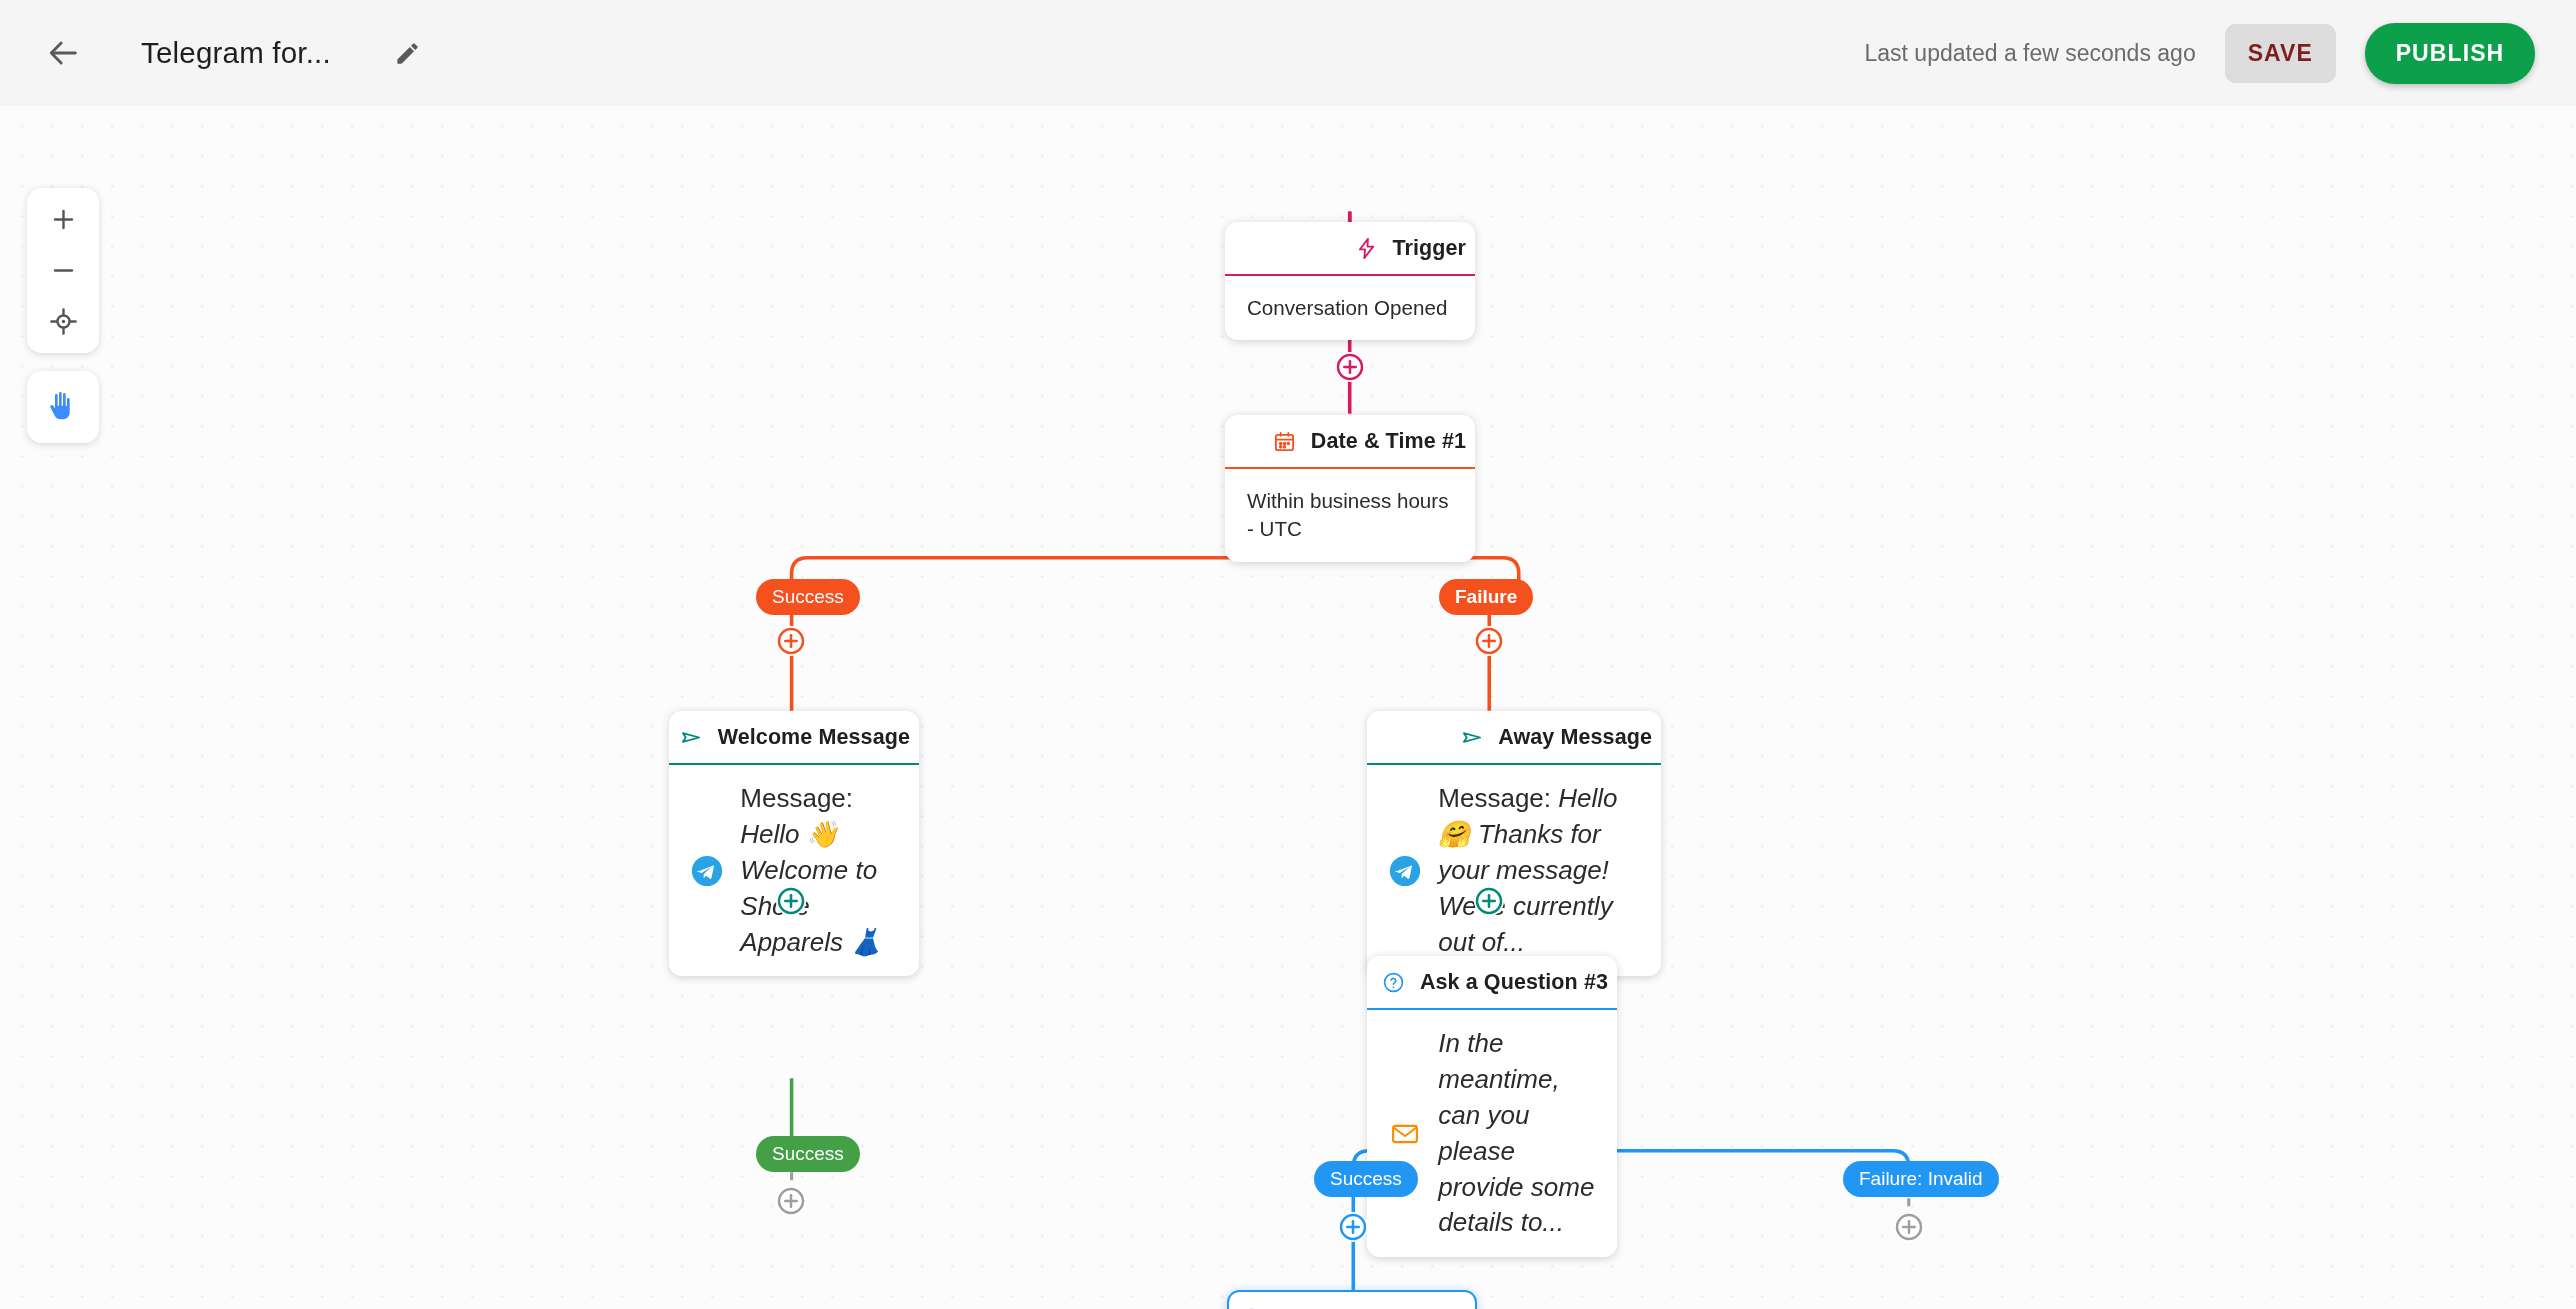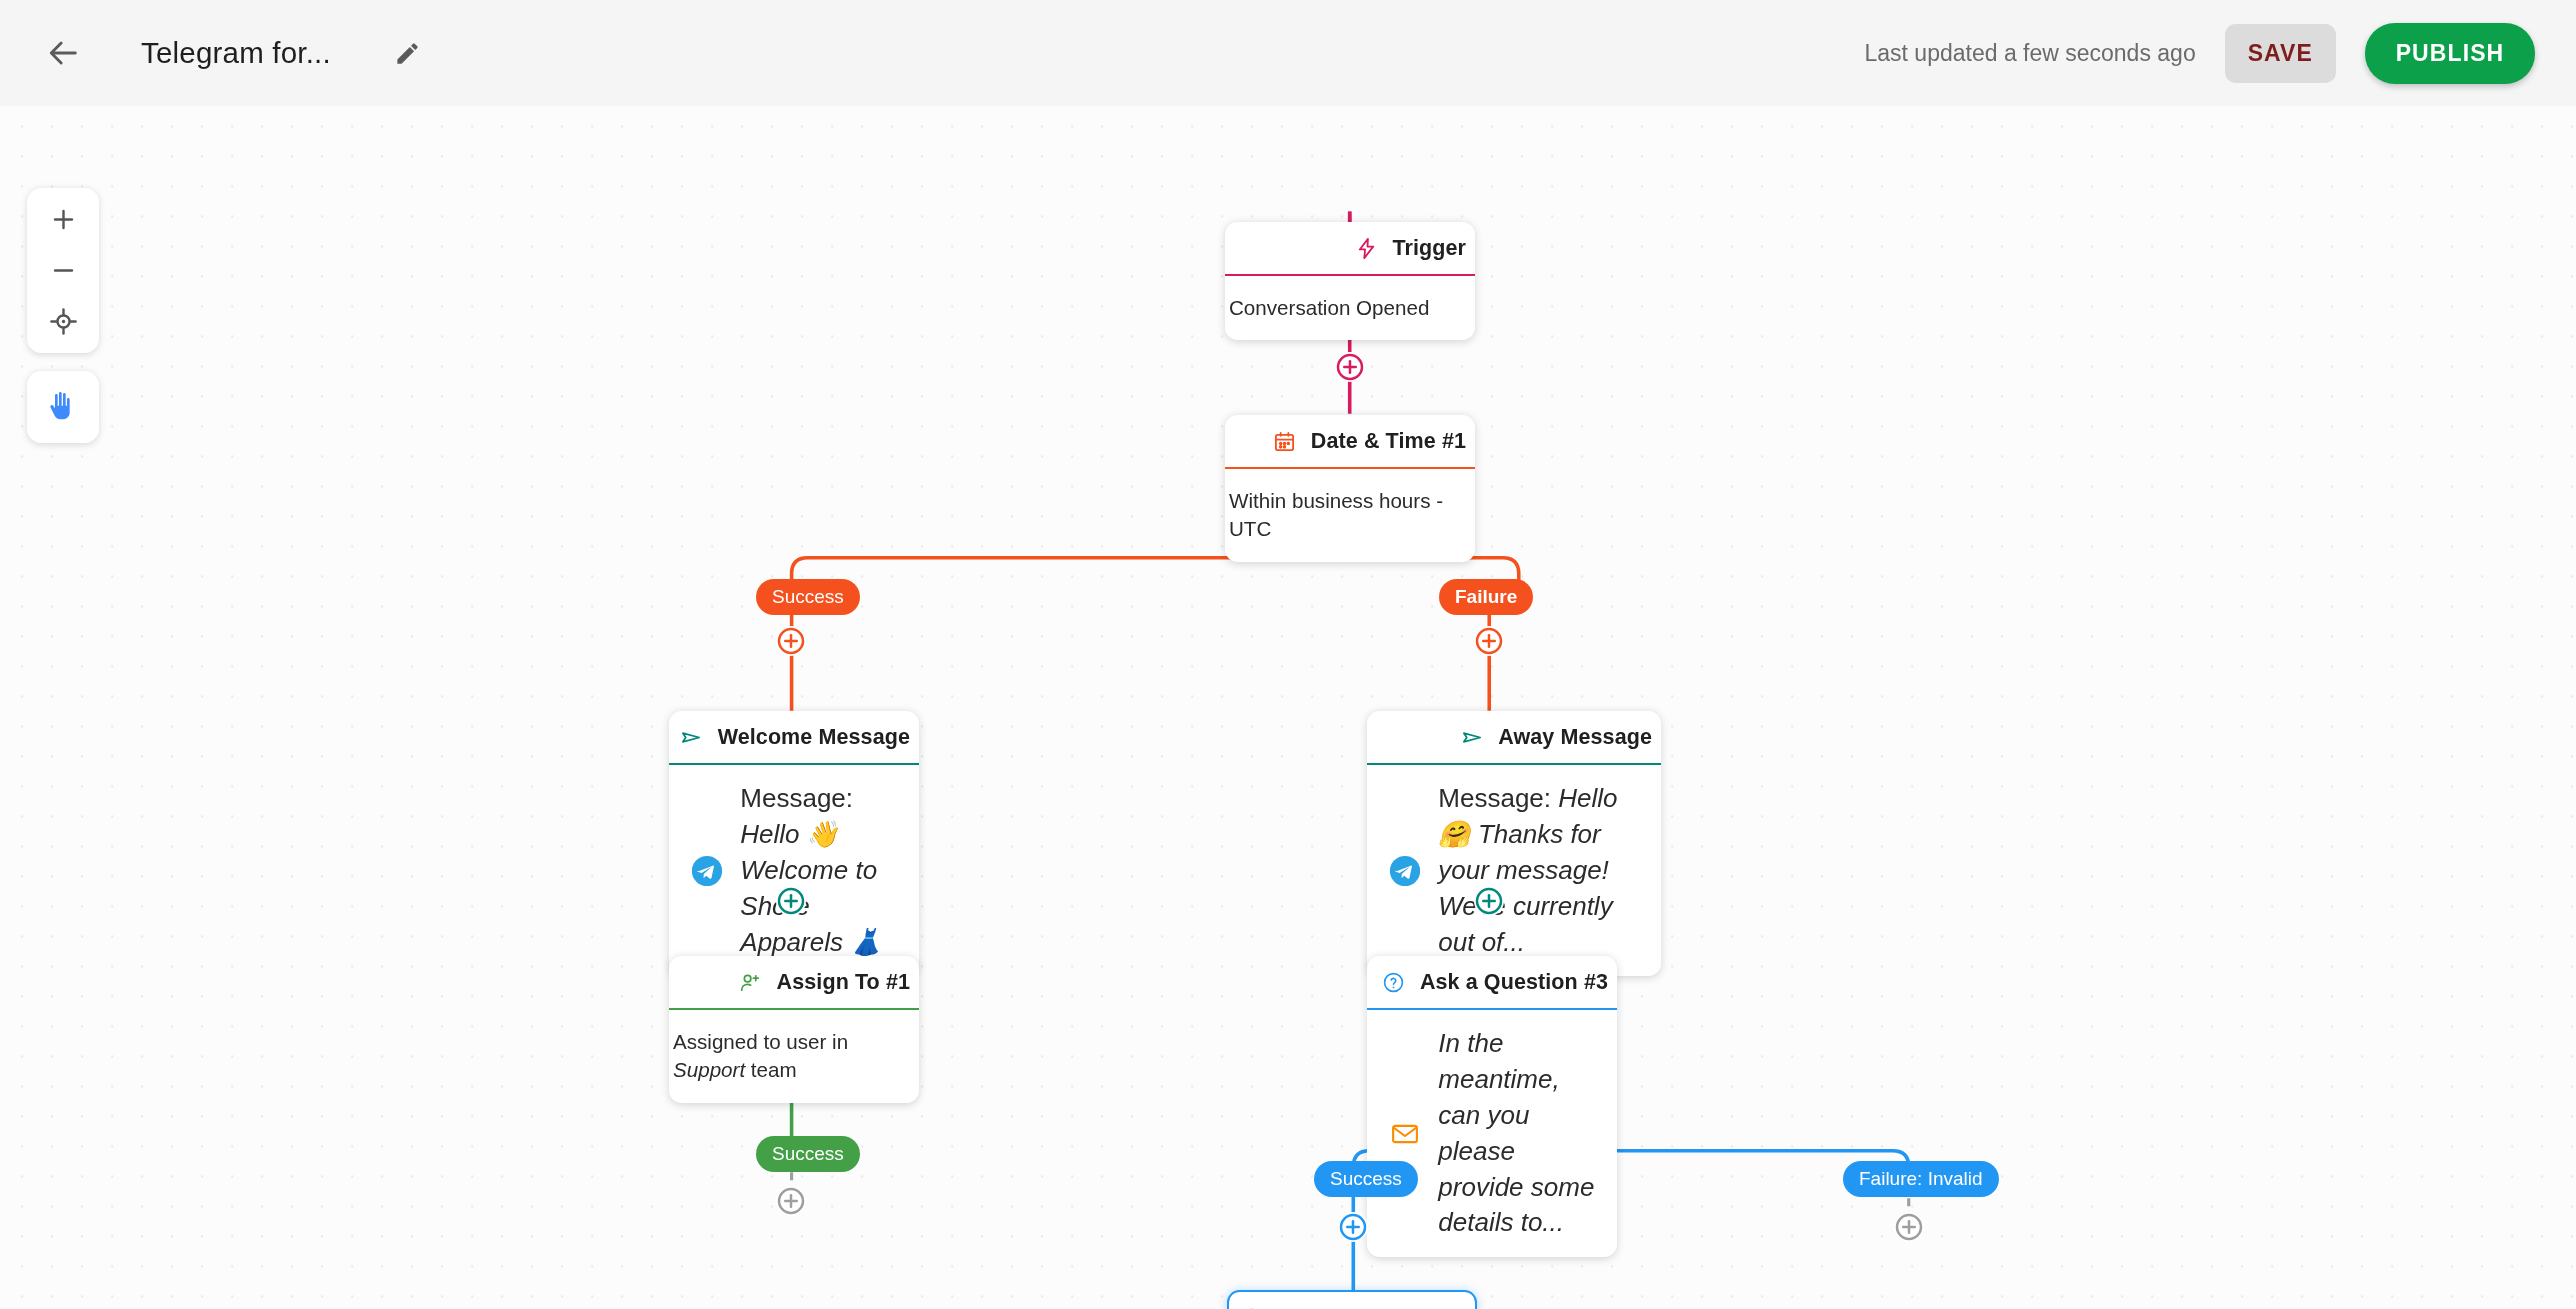--- a/index.html
+++ b/index.html
@@ -129,21 +129,21 @@
   .node-title {
     font-size: 21.5px; font-weight: 700; color: #202020;
     white-space: nowrap; letter-spacing: 0.1px;
   }
   .node-body {
     display: flex; align-items: center; gap: 14.3px;
     padding: 16px 18px;
     min-height: 50px;
   }
   .node-body.plain {
-    padding: 18px 4px;
+    padding: 18px 22px;
     font-size: 20.6px; color: #2b2b2b; line-height: 1.38;
   }
   .body-icon {
     width: 39px; height: 39px;
     flex-shrink: 0;
     display: flex; align-items: center; justify-content: center;
   }
   .body-text {
     font-size: 26px; color: #2b2b2b; line-height: 1.38;
   }
@@ -347,36 +347,20 @@
       <span class="body-icon">
         <svg width="32" height="32" viewBox="0 0 36 36">
           <circle cx="18" cy="18" r="17" fill="#2aa3e4"></circle>
           <path d="M8.5 18.2l16-6.2c.8-.3 1.5.2 1.2 1.3l-2.7 12.6c-.2.9-.8 1.1-1.6.7l-4.3-3.2-2.1 2c-.2.2-.4.4-.9.4l.3-4.4 8-7.2c.35-.3-.08-.47-.54-.17l-9.9 6.2-4.3-1.3c-.9-.3-.9-.9.25-1.35z" fill="#ffffff"></path>
         </svg>
       </span>
       <span class="body-text"><span>Message: </span><em>Hello 🤗 Thanks for your message! We’re currently out of...</em></span>
     </div>
   </div>
 
-  <div class="node" style="left:669px; top:850px; width:250px;">
-    <div class="node-head" style="--accent:#43a047;">
-      <span class="hicon">
-        <svg width="23" height="23" viewBox="0 0 24 24" fill="none" stroke="#43a047" stroke-width="1.8" stroke-linecap="round">
-          <circle cx="9" cy="8" r="3.4"></circle>
-          <path d="M2.8 20c0-3.6 2.8-6 6.2-6 1.2 0 2.3.3 3.2.8"></path>
-          <line x1="17.5" y1="5" x2="17.5" y2="10"></line>
-            <line x1="15" y1="7.5" x2="20" y2="7.5"></line>
-        </svg>
-      </span>
-      <span class="node-title">Assign To #1</span>
-    </div>
-    <div class="node-body plain">
-      <span class="simple-text"><span>Assigned to user in </span><em>Support</em><span> team</span></span>
-    </div>
-  </div>
 
   <div class="node" style="left:1367px; top:850px; width:250px;">
     <div class="node-head" style="--accent:#2196f3;">
       <span class="hicon">
         <svg width="23" height="23" viewBox="0 0 24 24" fill="none" stroke="#2196f3" stroke-width="1.7">
           <circle cx="12" cy="12" r="9.3"></circle>
           <path d="M9.6 9.3a2.5 2.5 0 014.8.9c0 1.7-2.4 2-2.4 3.6" stroke-linecap="round"></path>
           <circle cx="12" cy="17" r=".95" fill="#2196f3" stroke="none"></circle>
         </svg>
       </span>

